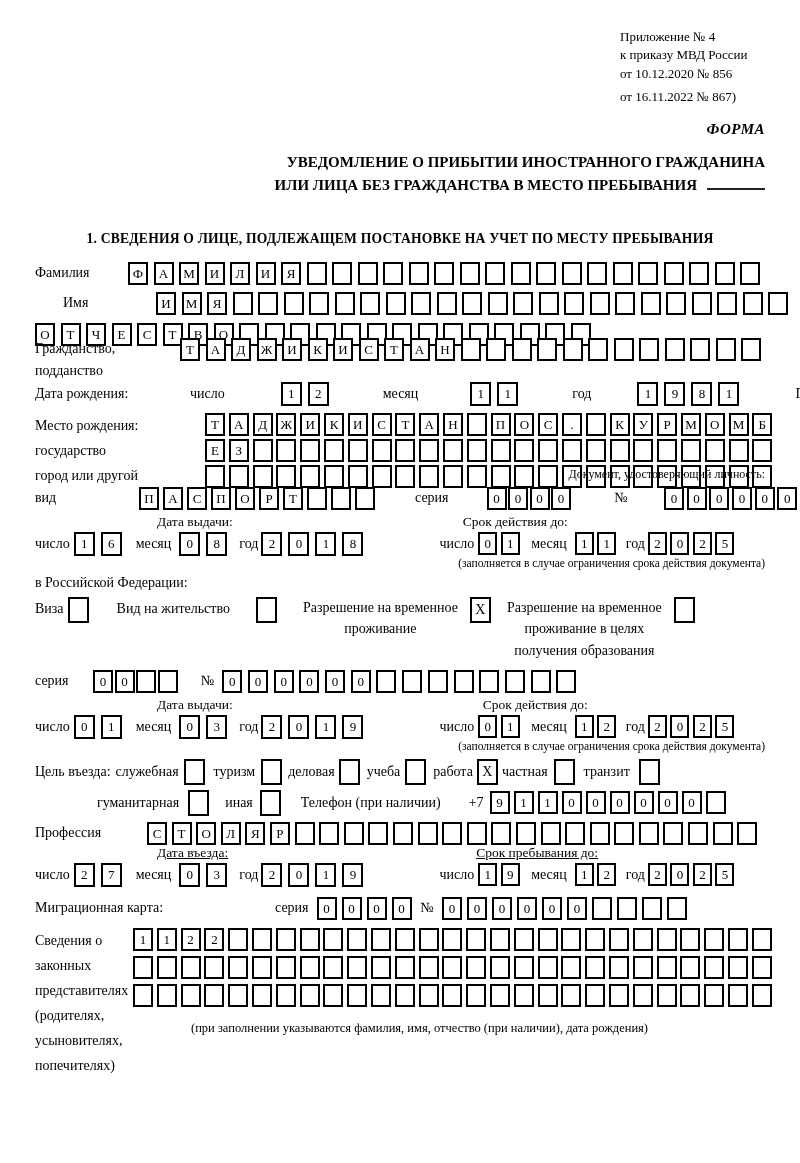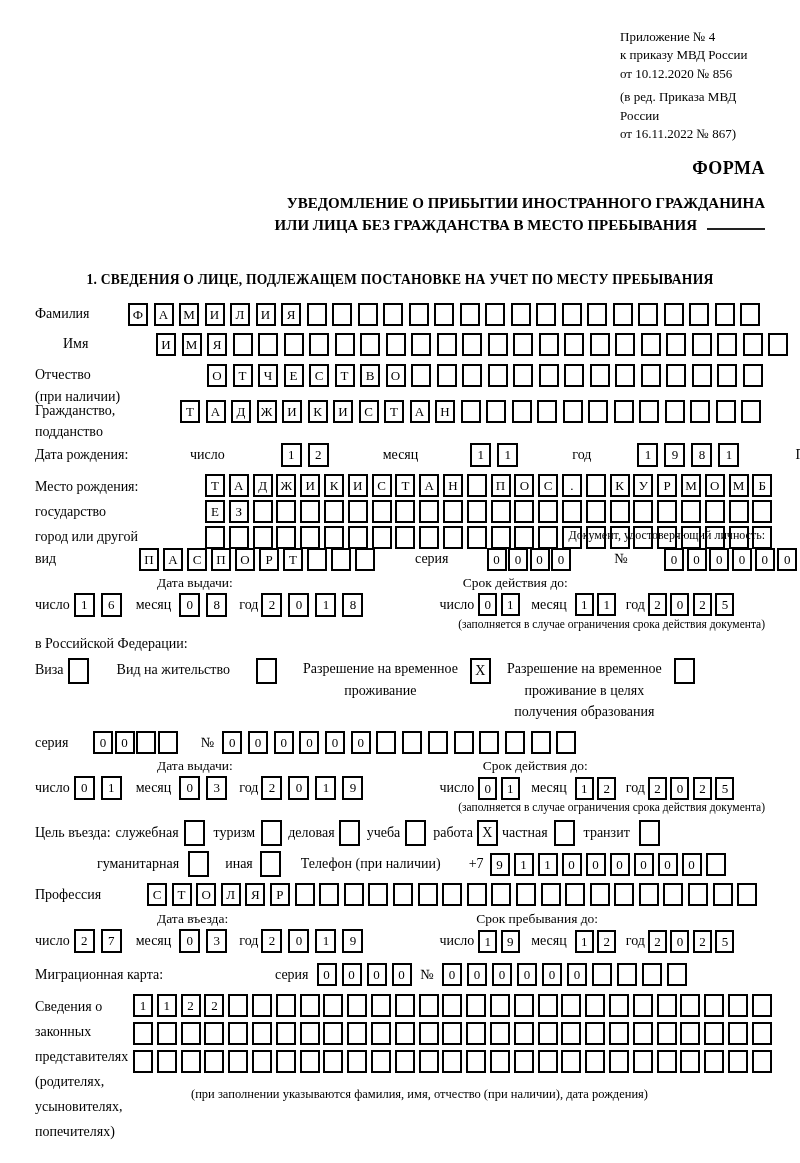--- a/index.html
+++ b/index.html
@@ -3,21 +3,21 @@
 <meta charset="utf-8">
 <style>
   html,body{margin:0;padding:0;background:#fff;}
   body{width:800px;height:1163px;overflow:hidden;color:#000;
        font-family:"Liberation Serif","DejaVu Serif",serif;font-size:14px;}
   .page{box-sizing:border-box;width:800px;height:1163px;padding:28px 35px 0 35px;position:relative;}
 
   
   .hdr{margin-left:585px;font-size:13px;line-height:1.42;}
   .hdr2{margin-left:585px;font-size:13px;line-height:1.42;margin-top:5px;}
-  .forma{text-align:right;font-weight:bold;font-size:18px;margin-top:14px;letter-spacing:.5px;}
+  .forma{text-align:right;font-weight:bold;font-size:15px;margin-top:14px;letter-spacing:.5px;font-style:italic;}
   .title{text-align:right;font-weight:bold;font-size:15px;line-height:1.45;margin-top:14px;}
   .title-underline{display:inline-block;width:58px;border-bottom:2px solid #222;height:14px;margin-left:10px;}
   .sec-head{font-weight:bold;font-size:13.6px;text-align:center;margin-top:35px;letter-spacing:.2px;}
 
   
   .frow{display:flex;align-items:flex-start;}
   .lab{flex:none;}
   .cells{display:flex;flex:none;}
   .cell{box-sizing:border-box;flex:none;display:inline-block;width:20px;height:23px;border:2px solid #000;
         margin-right:5.5px;text-align:center;font-size:13px;line-height:19px;background:#fff;}
@@ -45,21 +45,20 @@
 <body>
 
 <div class="page">
 
   <div class="hdr">
     <div>Приложение № 4</div>
     <div>к приказу МВД России</div>
     <div>от 10.12.2020 № 856</div>
   </div>
   <div class="hdr2">
-    <div>(в ред. Приказа МВД России</div>
     <div>от 16.11.2022 № 867)</div>
   </div>
   <div class="forma">ФОРМА</div>
 
   <div class="title">
     <div>УВЕДОМЛЕНИЕ О ПРИБЫТИИ ИНОСТРАННОГО ГРАЖДАНИНА</div>
     <div><span>ИЛИ ЛИЦА БЕЗ ГРАЖДАНСТВА В МЕСТО ПРЕБЫВАНИЯ</span><span class="title-underline"></span></div>
   </div>
 
   <div class="sec-head">1. СВЕДЕНИЯ О ЛИЦЕ, ПОДЛЕЖАЩЕМ ПОСТАНОВКЕ НА УЧЕТ ПО МЕСТУ ПРЕБЫВАНИЯ</div>
@@ -120,24 +119,20 @@
         <span class="cell"></span>
         <span class="cell"></span>
         <span class="cell"></span>
         <span class="cell"></span>
         <span class="cell"></span>
         <span class="cell"></span>
       </span>
   </div>
 
   <div class="frow" style="margin-top:8px;">
-    <span class="lab mll" style="width:172px;">
-      <span style="display:block;">Отчество</span>
-      <span style="display:block;">(при наличии)</span>
-    </span>
     <span class="cells">
         <span class="cell">О</span>
         <span class="cell">Т</span>
         <span class="cell">Ч</span>
         <span class="cell">Е</span>
         <span class="cell">С</span>
         <span class="cell">Т</span>
         <span class="cell">В</span>
         <span class="cell">О</span>
         <span class="cell"></span>
@@ -539,21 +534,21 @@
         <span class="cell"></span>
         <span class="cell"></span>
         <span class="cell"></span>
         <span class="cell"></span>
         <span class="cell"></span>
         <span class="cell"></span>
         <span class="cell"></span>
       </span>
   </div>
 
-  <div class="frow dl-row" style="margin-top:5px;">
+  <div class="frow dl-row" style="text-decoration:underline;">
     <span style="margin-left:122px;">Дата въезда:</span>
     <span style="margin-left:248px;">Срок пребывания до:</span>
   </div>
 
   <div class="frow" style="margin-top:2px;align-items:center;">
     <span class="lab" style="margin-right:4px;">число</span>
     <span class="cells datec">
         <span class="cell">2</span>
         <span class="cell">7</span>
       </span>

